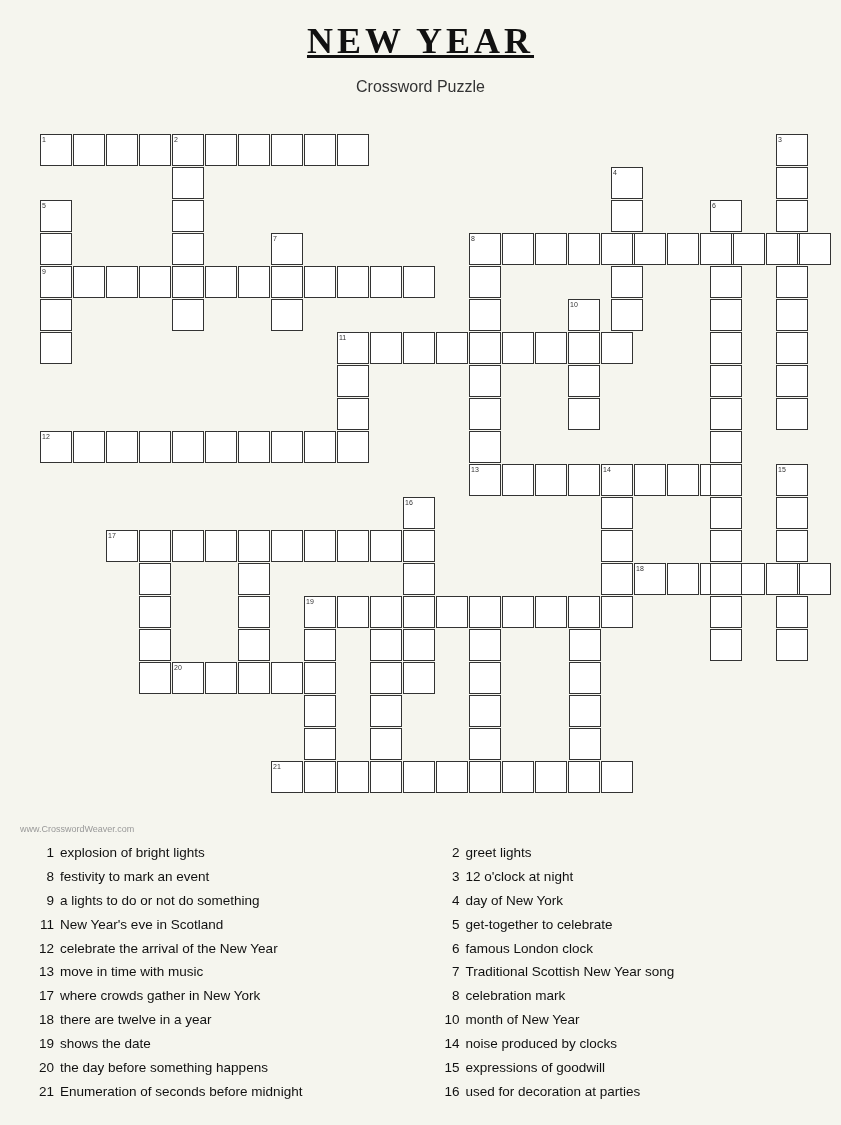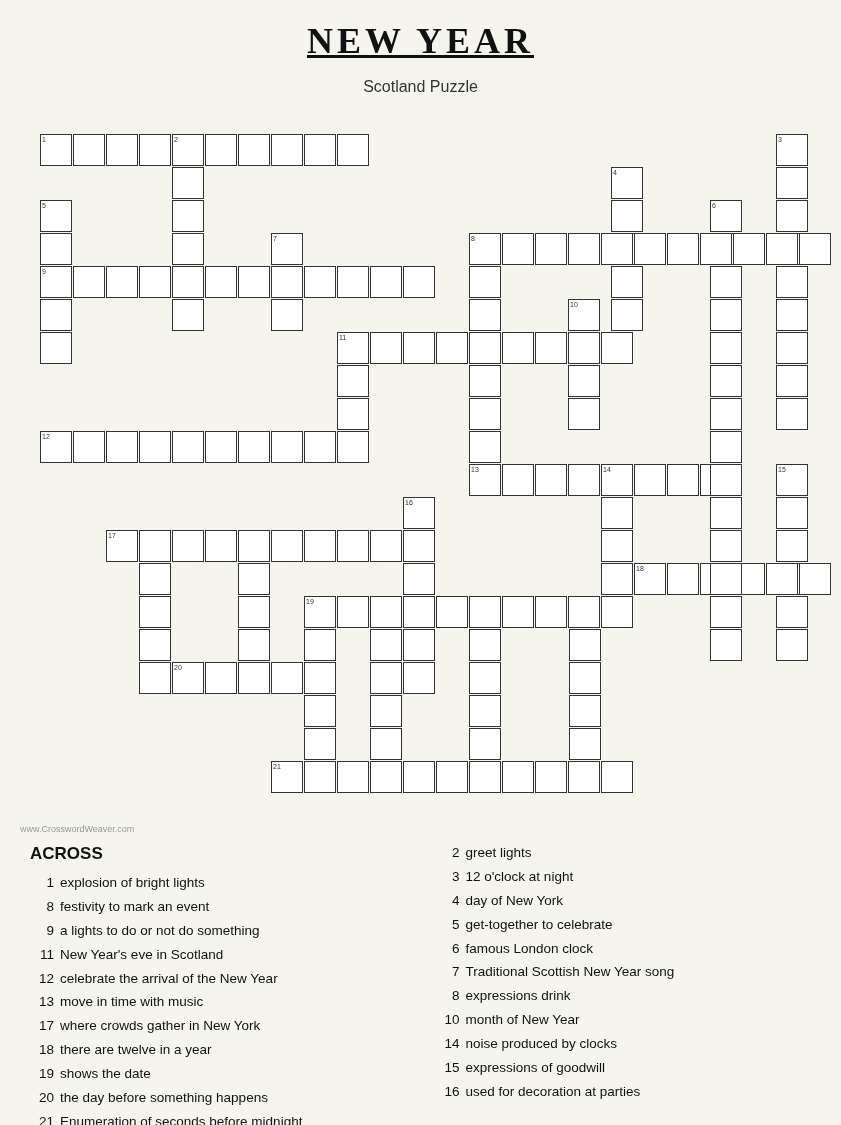--- a/index.html
+++ b/index.html
@@ -84,21 +84,21 @@
       font-weight: normal;
     }
     .clue-text {
       flex: 1;
     }
   </style>
 </head>
 <body>
 
 <h1 class="page-title">NEW YEAR</h1>
-<p class="page-subtitle">Scotland Puzzle</p>
+<p class="page-subtitle">Crossword Puzzle</p>
 
 <div class="crossword-area">
 
   <div class="cell" style="left:20px;top:20px">
       <span class="cell-num">1</span>
     </div>
   <div class="cell" style="left:53px;top:20px"></div>
   <div class="cell" style="left:86px;top:20px"></div>
   <div class="cell" style="left:119px;top:20px"></div>
   <div class="cell" style="left:152px;top:20px">
@@ -359,21 +359,20 @@
   <div class="cell" style="left:690px;top:416px"></div>
   <div class="cell" style="left:690px;top:449px"></div>
   <div class="cell" style="left:690px;top:482px"></div>
   <div class="cell" style="left:690px;top:515px"></div>
 
   <div class="watermark">www.CrosswordWeaver.com</div>
 </div>
 
 <div class="clues-section">
   <div class="clues-col">
-    <div class="clues-header">ACROSS</div>
     <div id="across-list">
         <div class="clue-item">
           <span class="clue-num">1</span>
           <span class="clue-text">explosion of bright lights</span>
         </div>
         <div class="clue-item">
           <span class="clue-num">8</span>
           <span class="clue-text">festivity to mark an event</span>
         </div>
         <div class="clue-item">
@@ -435,21 +434,21 @@
         <div class="clue-item">
           <span class="clue-num">6</span>
           <span class="clue-text">famous London clock</span>
         </div>
         <div class="clue-item">
           <span class="clue-num">7</span>
           <span class="clue-text">Traditional Scottish New Year song</span>
         </div>
         <div class="clue-item">
           <span class="clue-num">8</span>
-          <span class="clue-text">expressions drink</span>
+          <span class="clue-text">celebration mark</span>
         </div>
         <div class="clue-item">
           <span class="clue-num">10</span>
           <span class="clue-text">month of New Year</span>
         </div>
         <div class="clue-item">
           <span class="clue-num">14</span>
           <span class="clue-text">noise produced by clocks</span>
         </div>
         <div class="clue-item">

